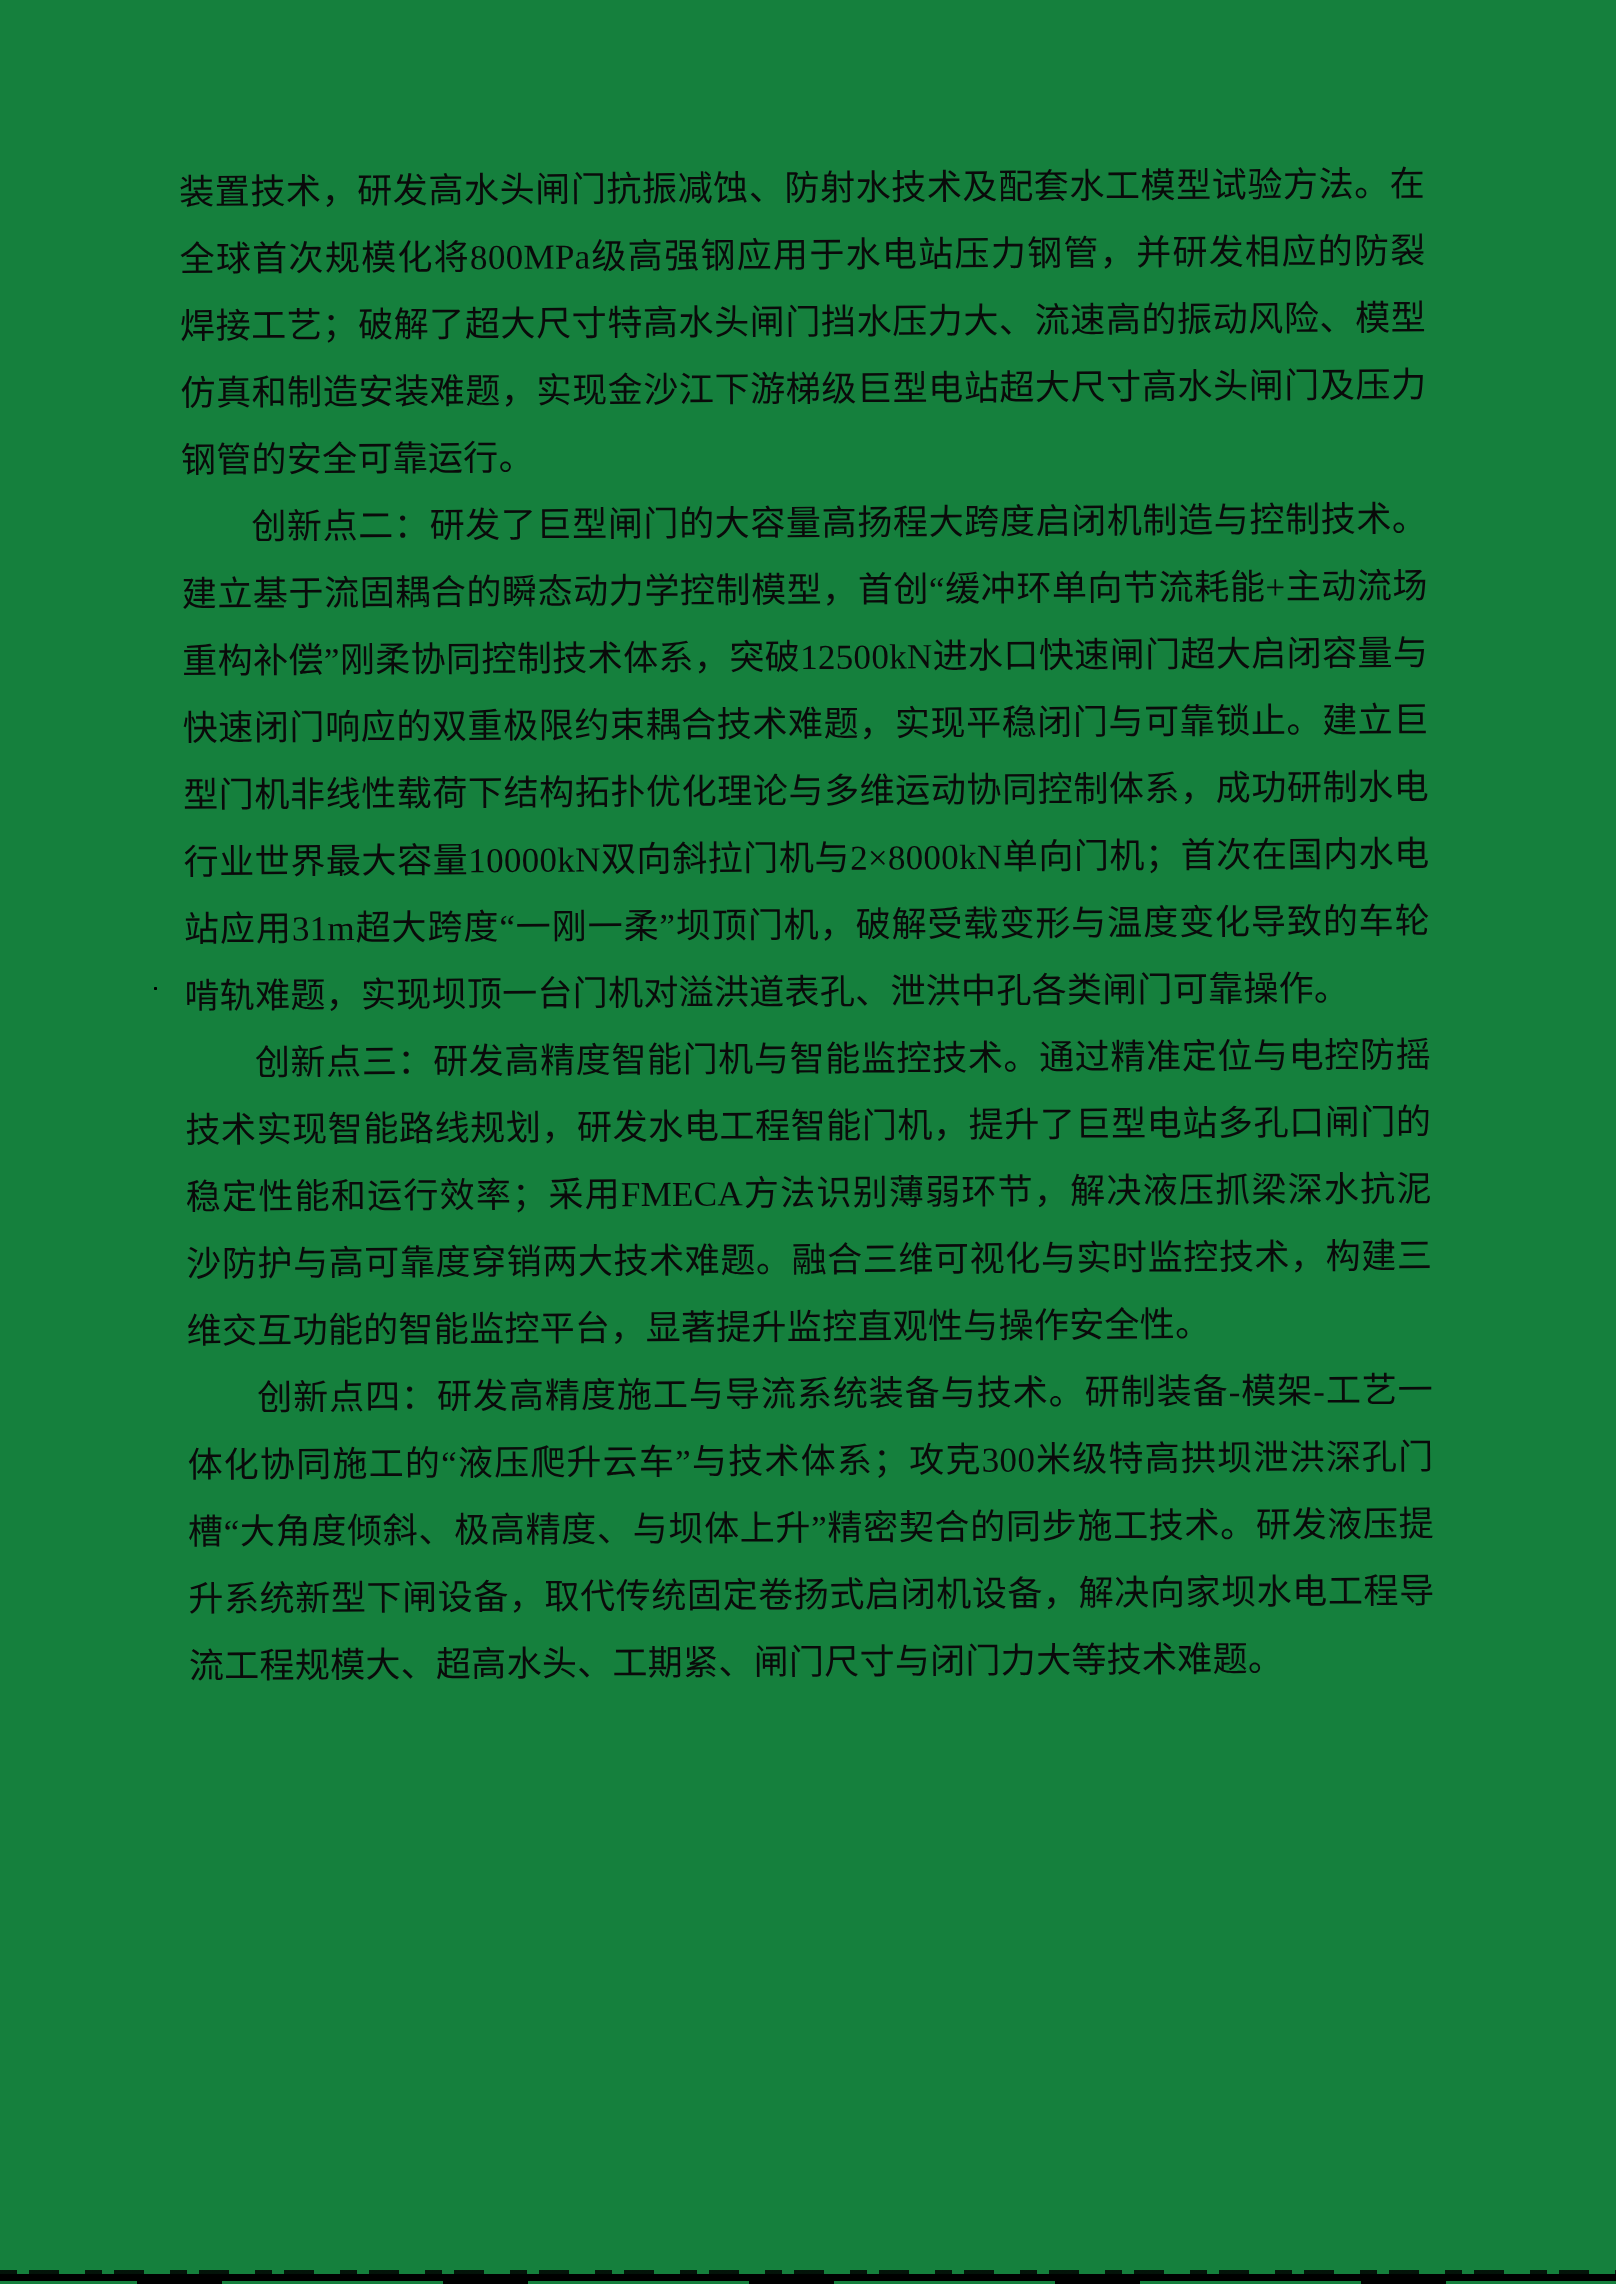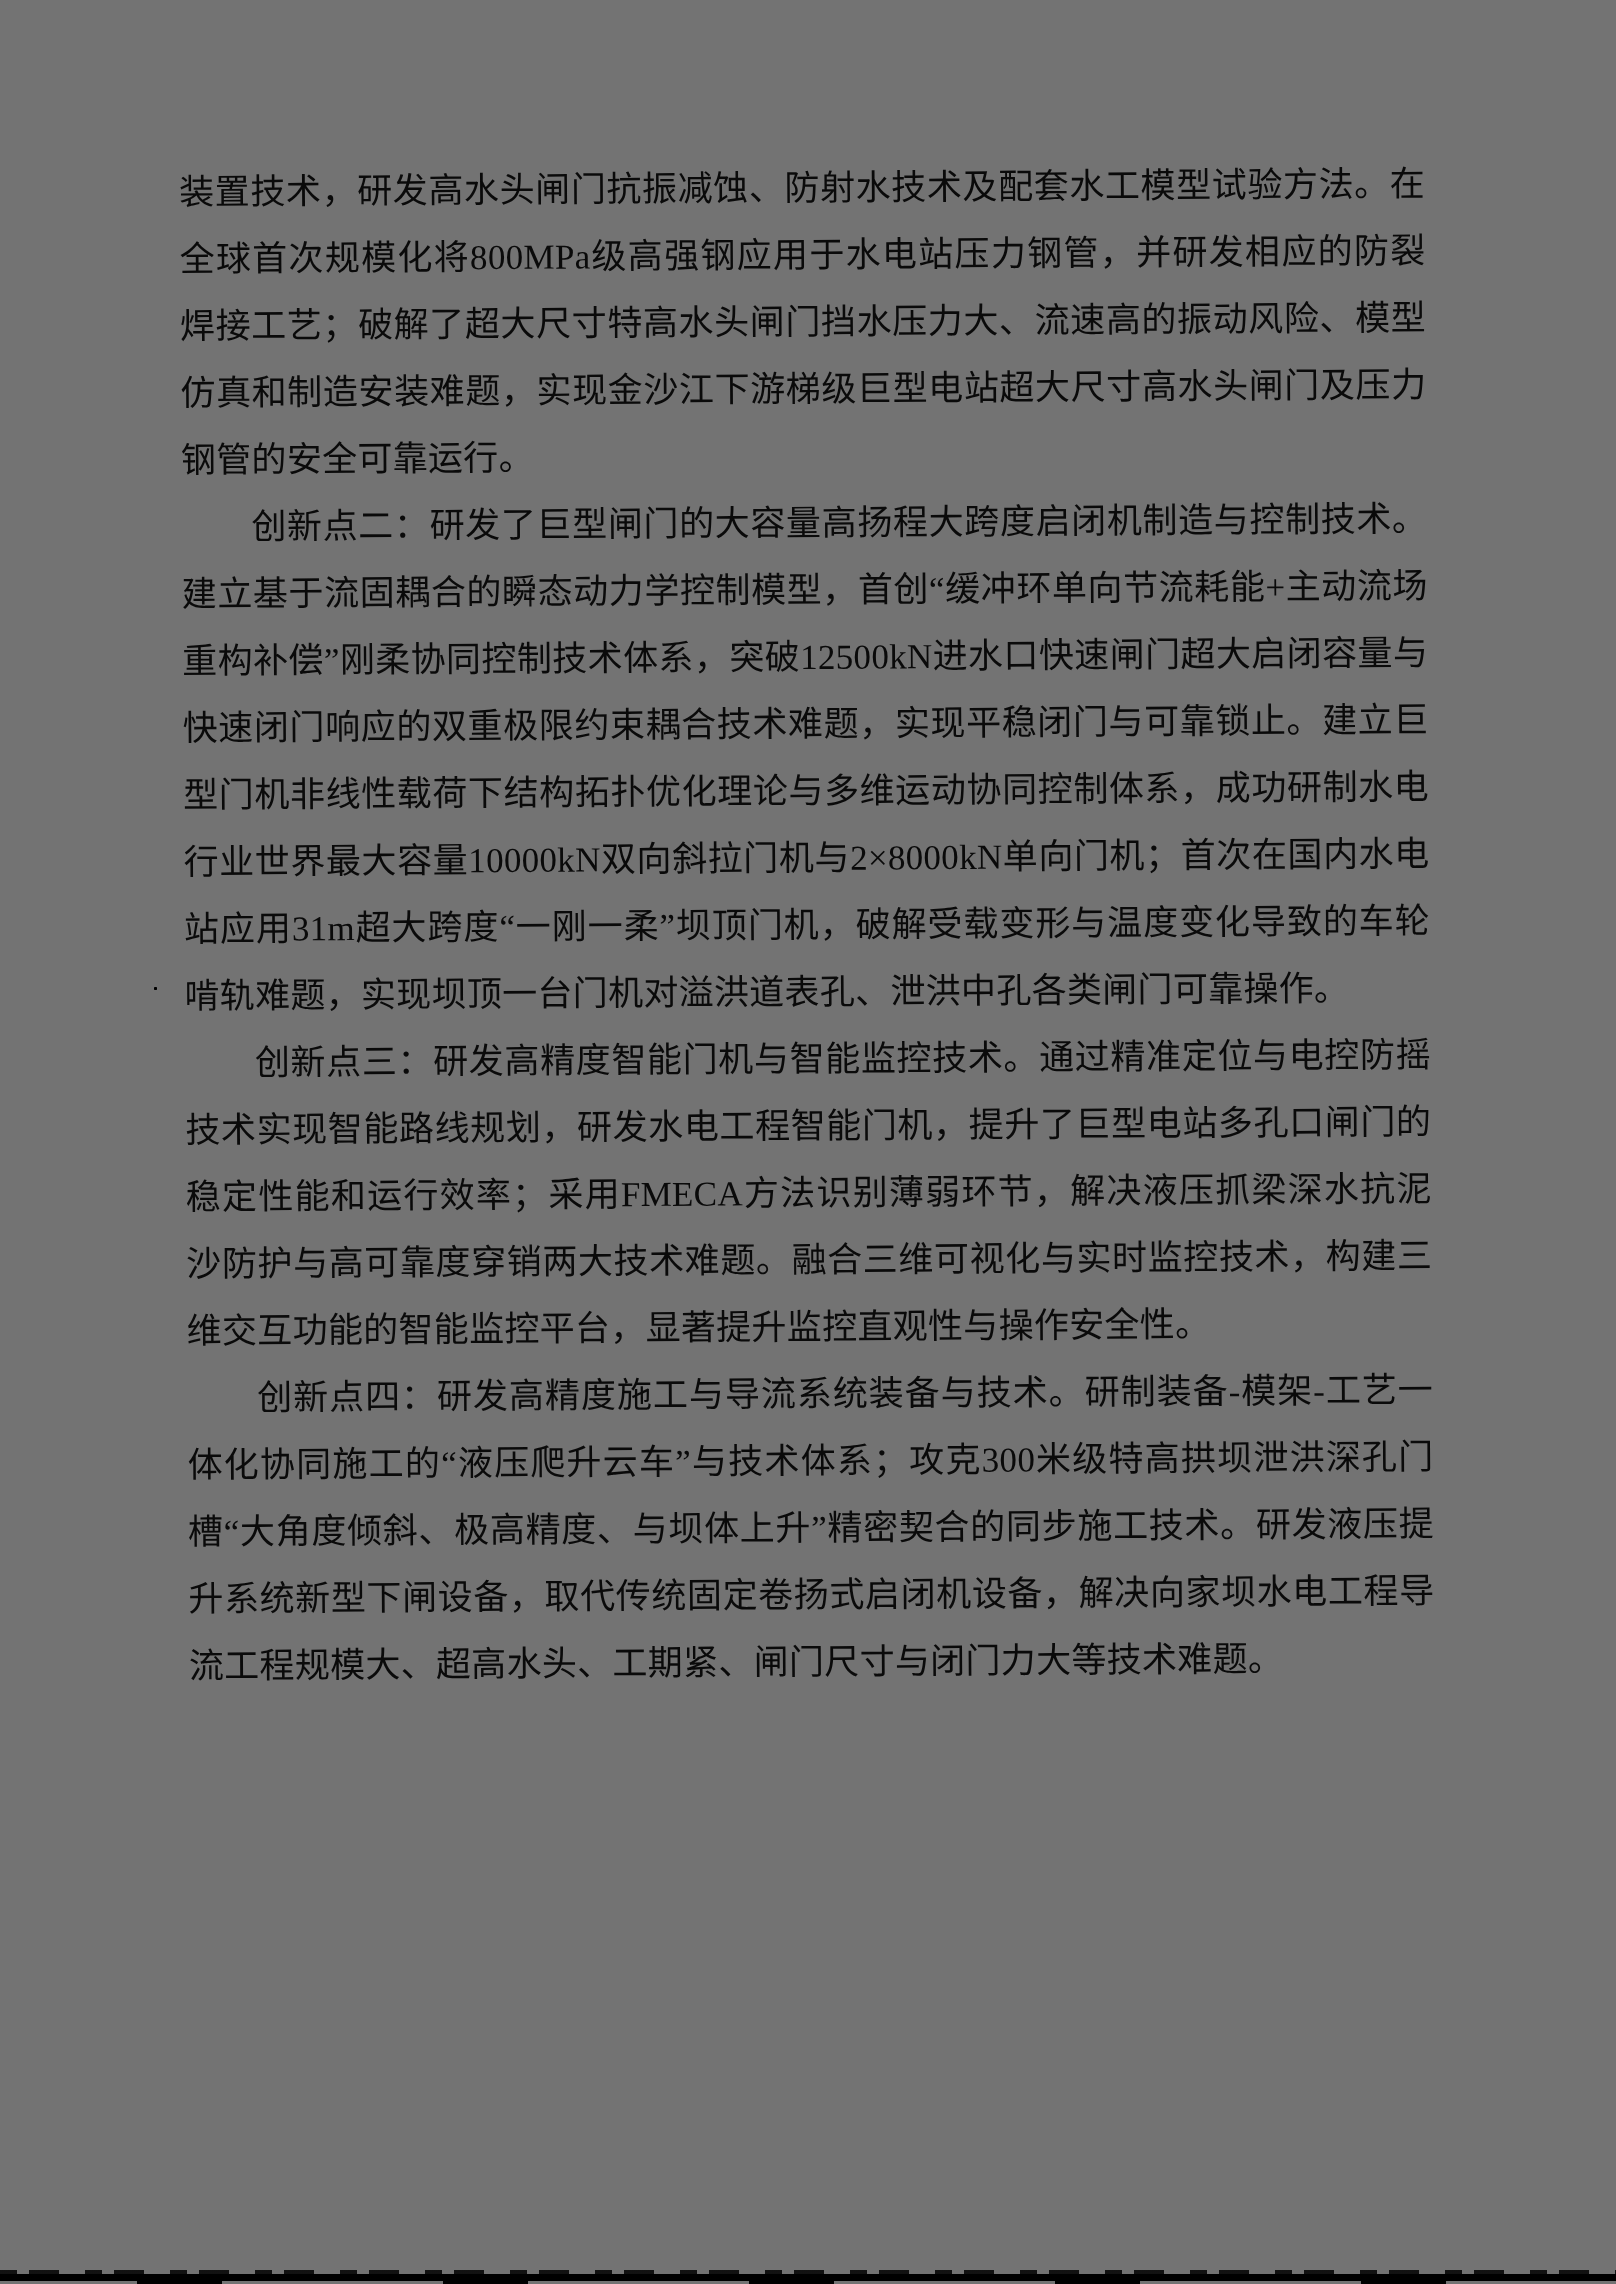--- a/index.html
+++ b/index.html
@@ -10,21 +10,21 @@
   body {
     width: 1616px;
     height: 2284px;
     position: relative;
     overflow: hidden;
     font-family: "Liberation Serif", "DejaVu Serif", serif;
   }
   .page {
     position: absolute;
     inset: 0;
-    background: #737373;
+    background: #15803d;
   }
   .text-block {
     position: absolute;
     left: 184px;
     top: 155px;
     width: 1246px;
     color: #0a0a0a;
     font-size: 35px;
     line-height: 67px;
     text-align: justify;

